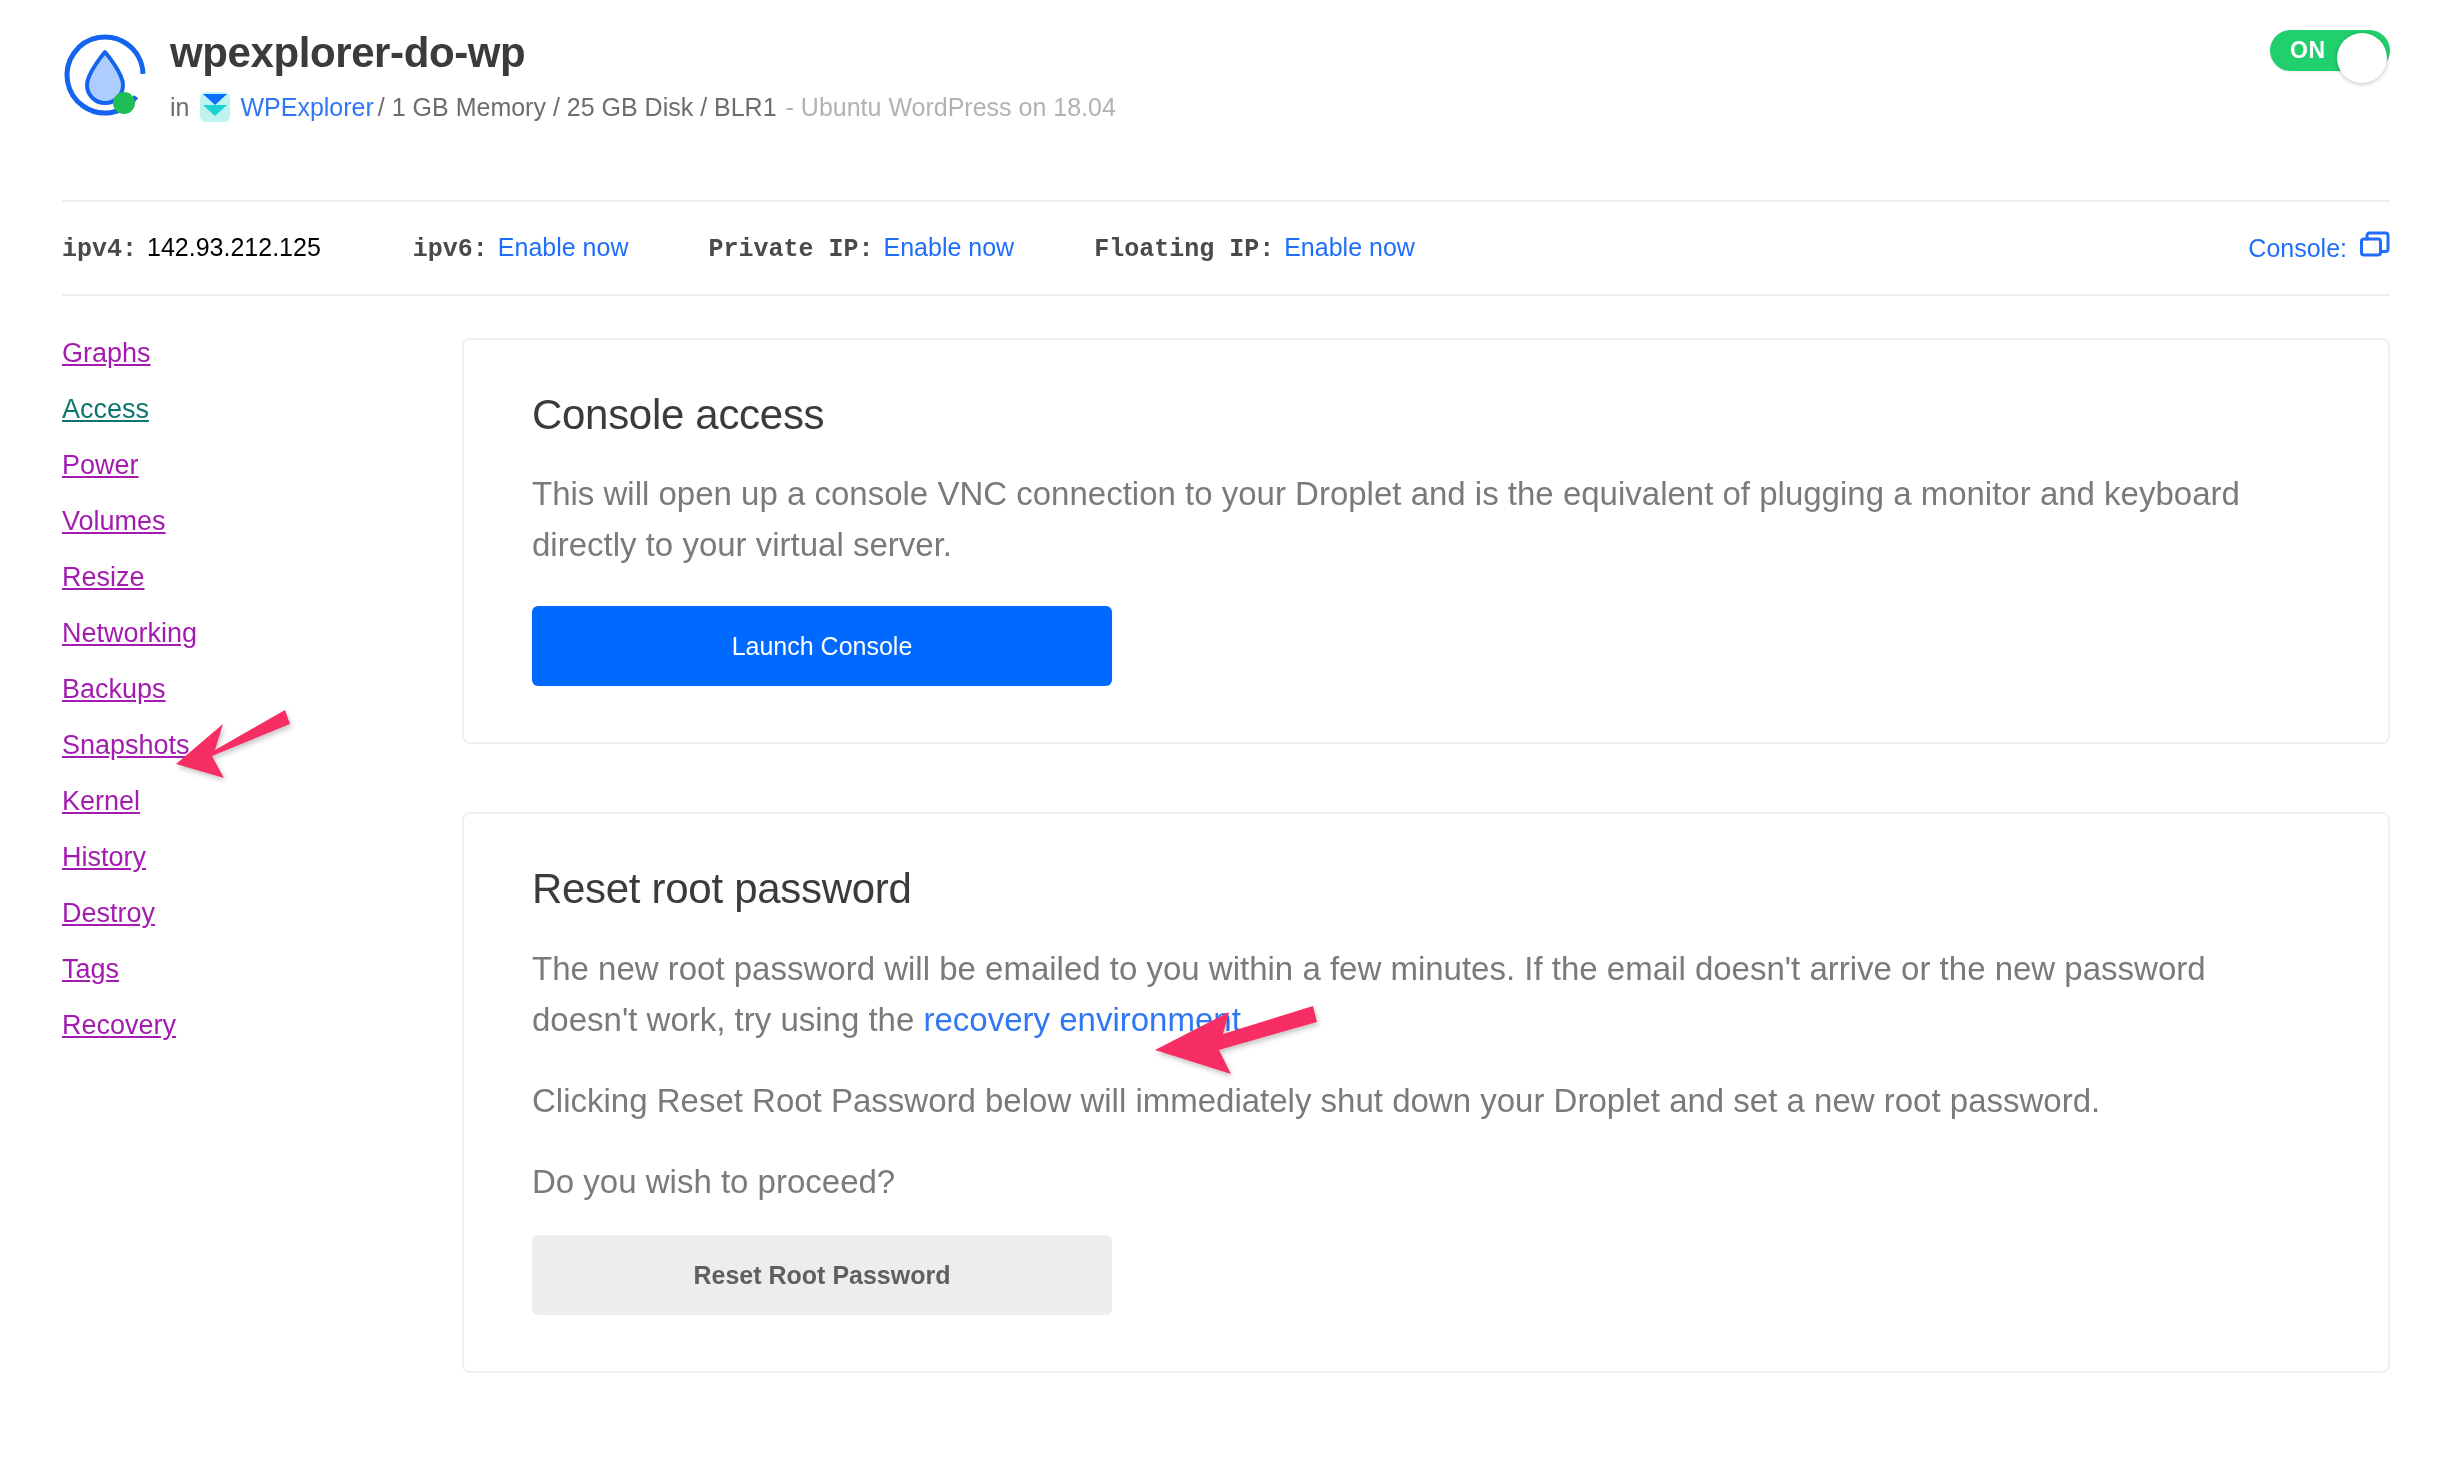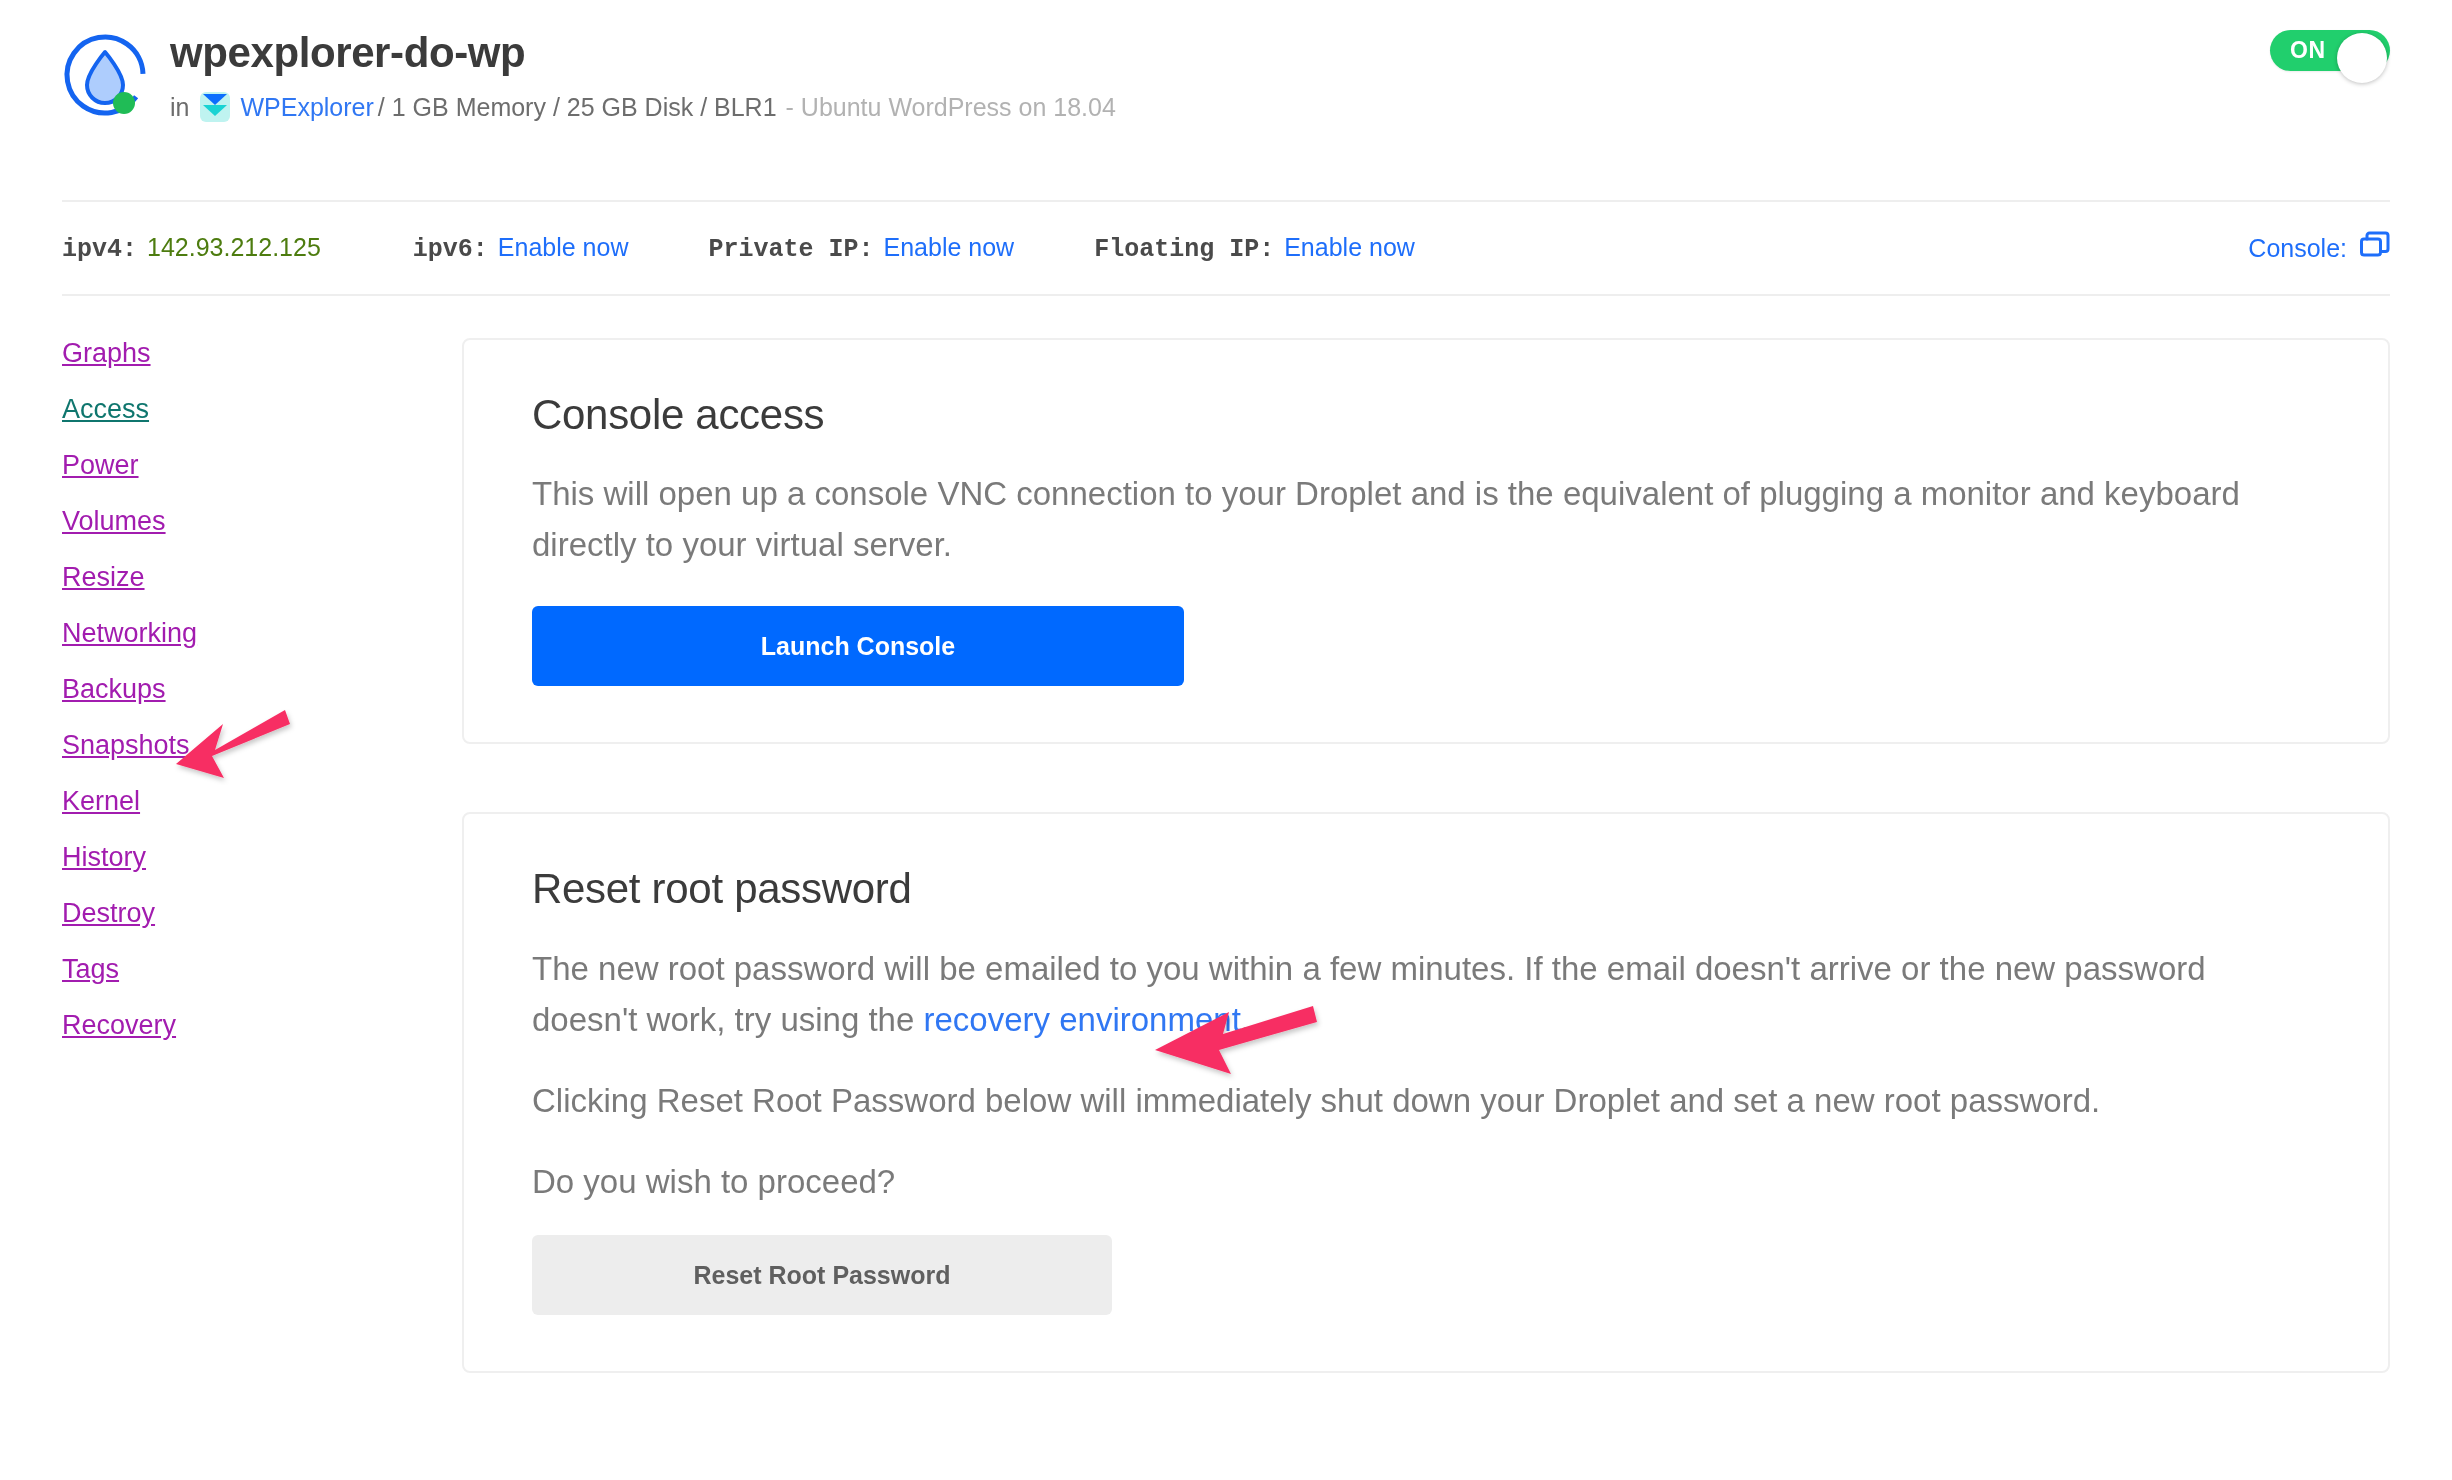--- a/index.html
+++ b/index.html
@@ -132,21 +132,21 @@
     border-top: 2px solid #eeeeee;
     border-bottom: 2px solid #eeeeee;
     height: 96px;
     display: flex;
     align-items: center;
     position: relative;
     font-size: 25px;
   }
   .ip-group { display: flex; align-items: baseline; white-space: nowrap; }
   .ip-label { color: #4a4a4a; font-weight: bold; font-family: Liberation Mono, monospace; }
-  .ip-value { color: #4d7c0f; margin-left: 10px; }
+  .ip-value { color: #000000; margin-left: 10px; }
   .ip-link { color: #1e6efa; text-decoration: none; margin-left: 10px; text-align: right; }
   .gap-a { width: 92px; }
   .gap-b { width: 80px; }
   .gap-c { width: 80px; }
   .console-group {
     position: absolute;
     right: 0;
     display: flex;
     align-items: center;
     color: #1e6efa;
@@ -212,23 +212,23 @@
     justify-content: center;
     border: none;
     border-radius: 6px;
     font-family: "Liberation Sans", sans-serif;
     font-size: 25px;
     cursor: pointer;
   }
   .btn-primary {
     background: #0069ff;
     color: #ffffff;
-    width: 652px;
+    width: 580px;
     height: 80px;
-    font-weight: bold;
+    font-weight: normal;
     margin-top: 36px;
   }
   .btn-disabled {
     background: #ededed;
     color: #5f5f5f;
     width: 580px;
     height: 80px;
     font-weight: bold;
     margin-top: 28px;
     cursor: default;

